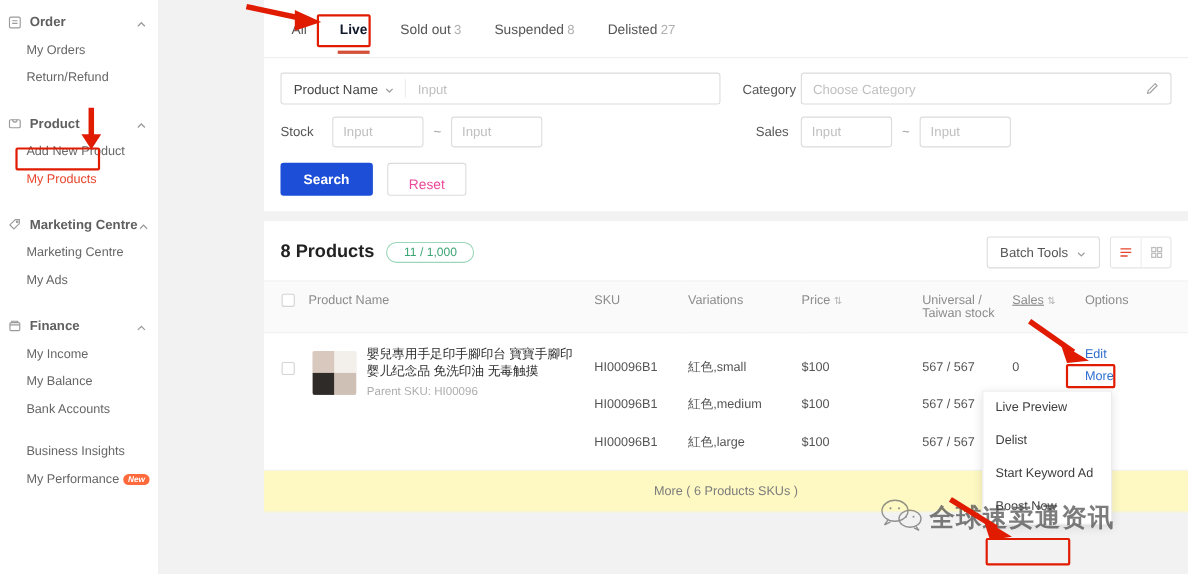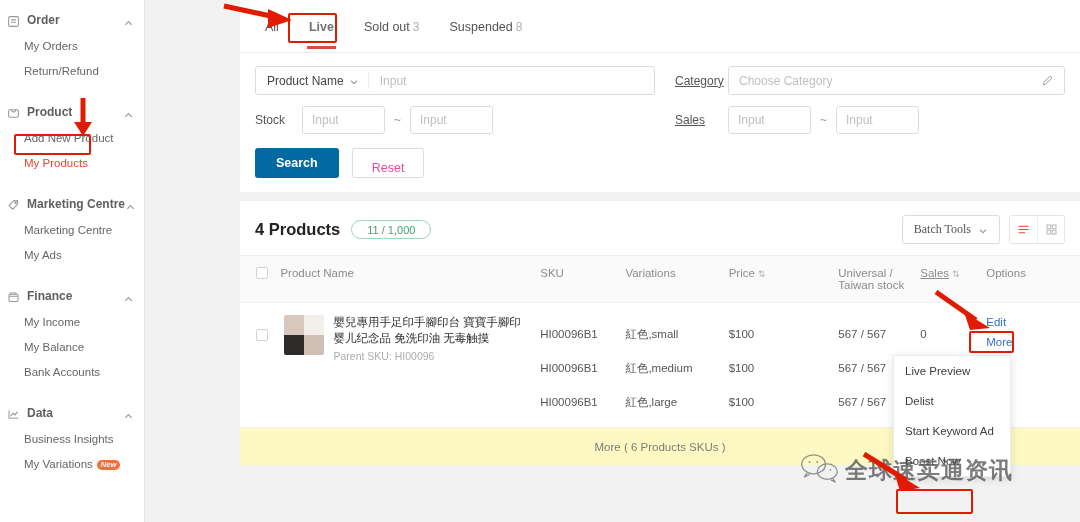--- a/index.html
+++ b/index.html
@@ -44,33 +44,33 @@
 
   .tabbar {
     background: #fff; height: 53px; display: flex; align-items: center;
     padding-left: 12px; gap: 4px; border-bottom: 1px solid #ececec;
   }
   .tab {
     position: relative; font-size: 12.5px; color: #555;
     padding: 16px 13px 15px; cursor: pointer; white-space: nowrap;
   }
   .tab .cnt { color: #b0b0b0; margin-left: 3px; font-size: 12px; }
-  .tab.active { color: #737373; font-weight: bold; }
+  .tab.active { color: #0f172a; font-weight: bold; }
   .tab.active::after {
     content: ""; position: absolute; left: 11px; right: 11px; bottom: 0;
     height: 2.5px; background: #d4503a;
   }
 
   .filters { background: #fff; padding: 13px 15px 14px; }
   .frow { display: flex; align-items: center; margin-bottom: 11px; }
   .fcol-l { display: flex; align-items: center; width: 420px; flex-shrink: 0; }
   .fcol-r { display: flex; align-items: center; flex: 1; }
   .flabel { font-size: 12px; color: #555; white-space: nowrap; }
   .flabel.lw { width: 47px; }
-  .flabel.rw { width: 53px; text-align: left; padding-right: 11px; text-decoration: underline; }
+  .flabel.rw { width: 53px; text-align: right; padding-right: 11px; }
 
   .sel-input {
     display: flex; align-items: center; height: 29px; width: 400px;
     border: 1px solid #dcdcdc; border-radius: 3px; background: #fff;
   }
   .sel-part {
     display: flex; align-items: center; gap: 5px;
     padding: 0 9px 0 11px; font-size: 12px; color: #444;
     border-right: 1px solid #ececec; height: 17px; white-space: nowrap;
   }
@@ -87,39 +87,39 @@
 
   .mini-input {
     width: 83px; height: 28px; border: 1px solid #dcdcdc; border-radius: 3px;
     background: #fff; font-size: 12px; color: #bfbfbf;
     padding: 0 9px; line-height: 26px;
   }
   .tilde { margin: 0 9px; color: #9a9a9a; font-size: 12px; }
 
   .btn-row { display: flex; gap: 13px; margin-top: 14px; }
   .btn-search {
-    background: #0369a1; color: #fff; font-size: 12.5px; font-weight: bold;
+    background: #1d4ed8; color: #fff; font-size: 12.5px; font-weight: bold;
     border: none; border-radius: 3px; padding: 0 21px; height: 30px; cursor: pointer;
   }
   .btn-reset {
     background: #fff; color: #ec4899; font-size: 12.5px;
     border: 1px solid #dcdcdc; border-radius: 3px; padding: 12px 19px; height: 30px; cursor: pointer;
   }
 
   
   .list-panel { background: #fff; margin-top: 9px; }
   .list-head {
     display: flex; align-items: center; padding: 14px 15px 11px; gap: 11px;
   }
   .ptitle { font-size: 16.5px; font-weight: bold; color: #222; }
   .quota-pill {
     border: 1px solid #9ad6b8; color: #3aa574; background: #fff;
     border-radius: 11px; font-size: 11px; padding: 2.5px 15px;
   }
-  .head-right { margin-left: auto; display: flex; align-items: center; gap: 9px; font-family: Liberation Serif, serif; }
+  .head-right { margin-left: auto; display: flex; align-items: center; gap: 9px; }
   .batch-btn {
     display: flex; align-items: center; gap: 7px; height: 29px;
     border: 1px solid #dcdcdc; border-radius: 3px; background: #fff;
     padding: 0 11px; font-size: 12px; color: #555; cursor: pointer; white-space: nowrap;
   }
   .batch-btn .chev { width: 10px; height: 10px; color: #9b9b9b; }
   .viewtog { display: flex; border: 1px solid #e4e4e4; border-radius: 3px; overflow: hidden; }
   .vbtn {
     width: 27px; height: 27px; display: flex; align-items: center; justify-content: center;
     background: #fff; cursor: pointer; color: #bdbdbd;
@@ -145,21 +145,21 @@
   .col-pr  { width: 103px; }
   .col-st  { width: 77px; }
   .col-sa  { width: 62px; text-decoration: underline; }
   .col-op  { width: 88px; }
   .sorter { display: inline-block; margin-left: 3px; color: #b5b5b5; font-size: 9px; line-height: 1; }
 
   .ptable tbody td {
     font-size: 11.5px; color: #555; padding: 0; vertical-align: top;
     border-bottom: 1px solid #f0f0f0; background: #fff;
   }
-  .prod-cell { display: flex; gap: 9px; padding: 12px 8px 12px 4px; }
+  .prod-cell { display: flex; gap: 9px; padding: 12px 8px 12px 4px; align-items: center; }
   .thumb {
     width: 40px; height: 40px; flex-shrink: 0; border-radius: 2px;
     overflow: hidden; background: #efe9e6;
     display: grid; grid-template-columns: 1fr 1fr; grid-template-rows: 1fr 1fr;
   }
   .thumb i { display: block; }
   .pname {
     font-size: 11.5px; color: #2b2b2b; line-height: 15.5px;
     max-height: 32px; overflow: hidden;
   }
@@ -285,38 +285,23 @@
             </svg>
         </span>
       </div>
       <div class="nav-item">My Income</div>
       <div class="nav-item">My Balance</div>
       <div class="nav-item">Bank Accounts</div>
     </div>
     <div class="grp-gap"></div>
 
     <div class="nav-group">
-      <div class="nav-head">
-        <span class="gico">
-          <svg viewBox="0 0 16 16" fill="none" stroke="currentColor" stroke-width="1.3">
-              <path d="M2.5 12.5V3"></path>
-              <path d="M2.5 12.5H14"></path>
-              <path d="M4.5 10l3-3.5 2.5 2 3-4"></path>
-            </svg>
-        </span>
-        <span class="gtxt">Data</span>
-        <span class="chev">
-          <svg viewBox="0 0 12 12" fill="none" stroke="currentColor" stroke-width="1.3">
-              <path d="M2.5 7.5L6 4l3.5 3.5"></path>
-            </svg>
-        </span>
-      </div>
       <div class="nav-item">Business Insights</div>
       <div class="nav-item">
-        <span>My Variations</span><span class="badge-new">New</span>
+        <span>My Performance</span><span class="badge-new">New</span>
       </div>
 
     </div>
   </div>
 
   <div class="gutter"></div>
 
   <div class="main">
 
     <div class="tabbar">
@@ -324,20 +309,23 @@
         <span>All</span>
       </div>
       <div class="tab active">
         <span>Live</span>
       </div>
       <div class="tab">
         <span>Sold out</span><span class="cnt">3</span>
       </div>
       <div class="tab">
         <span>Suspended</span><span class="cnt">8</span>
+      </div>
+      <div class="tab">
+        <span>Delisted</span><span class="cnt">27</span>
       </div>
     </div>
 
     <div class="filters">
       <div class="frow">
         <div class="fcol-l">
           <div class="sel-input">
             <div class="sel-part">
               <span>Product Name</span>
               <span class="chev">
@@ -378,21 +366,21 @@
       </div>
 
       <div class="btn-row">
         <button class="btn-search">Search</button>
         <button class="btn-reset">Reset</button>
       </div>
     </div>
 
     <div class="list-panel">
       <div class="list-head">
-        <span class="ptitle">4 Products</span>
+        <span class="ptitle">8 Products</span>
         <span class="quota-pill">11 / 1,000</span>
         <div class="head-right">
           <div class="batch-btn">
             <span>Batch Tools</span>
             <span class="chev">
               <svg viewBox="0 0 12 12" fill="none" stroke="currentColor" stroke-width="1.3">
                   <path d="M2.5 4.5L6 8l3.5-3.5"></path>
                 </svg>
             </span>
           </div>

